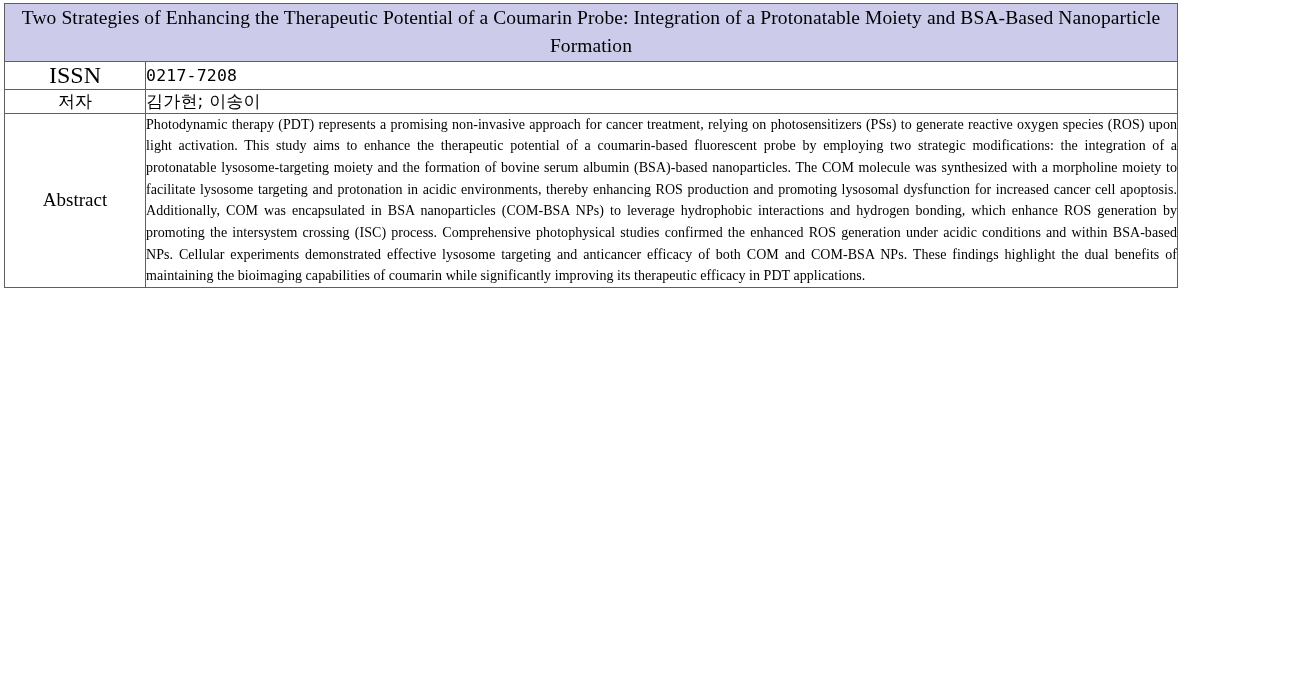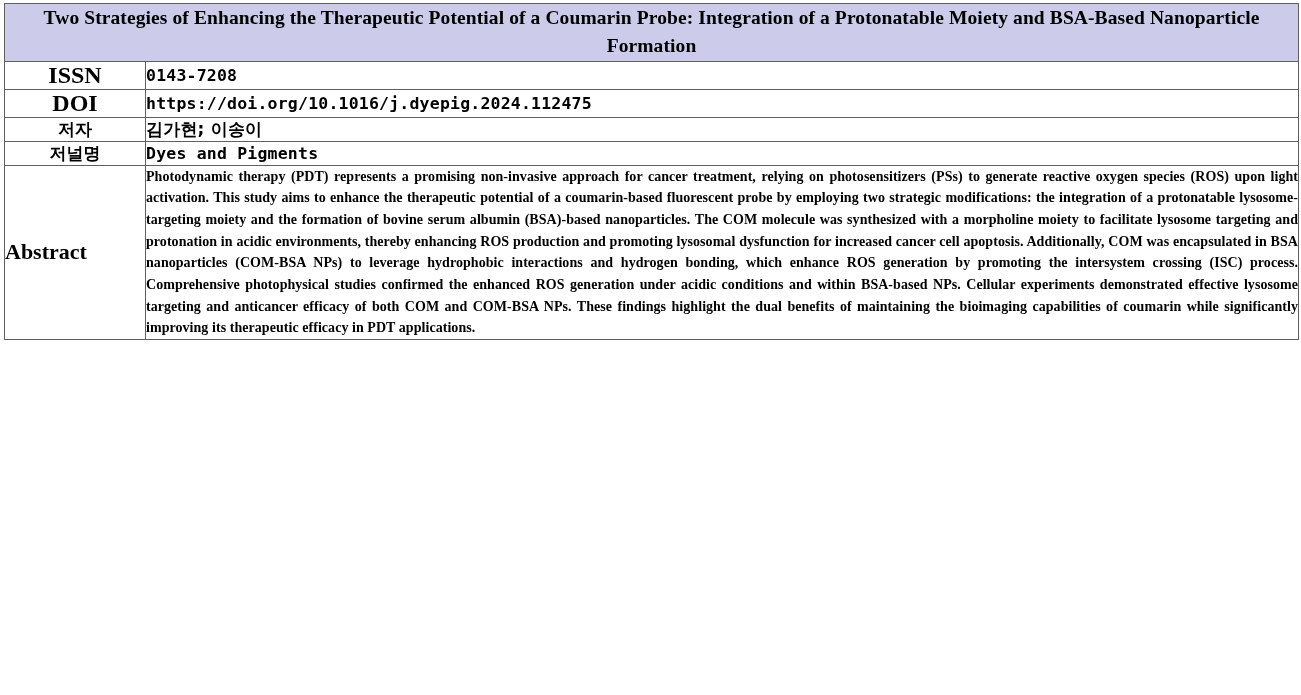--- a/index.html
+++ b/index.html
@@ -9,24 +9,23 @@
   }
   body {
     width: 1301px;
     height: 695px;
     font-family: "Liberation Serif", serif;
     color: #000000;
     overflow: hidden;
   }
   .doc-table {
     border-collapse: collapse;
-    width: 1295px;
+    width: 1174px;
     margin: 3px 0 0 4px;
     table-layout: fixed;
-    font-weight: bold;
   }
   .doc-table td {
     border: 1px solid #5f5f5f;
     vertical-align: middle;
     padding: 0;
   }
   .title-cell {
     background: #ccccea;
     text-align: center;
     font-size: 19.5px;
@@ -40,22 +39,22 @@
     font-size: 24px;
     padding: 13px 4px;
   }
   .value-cell {
     font-size: 19px;
     padding: 13px 0 13px 11px;
     letter-spacing: 0.2px;
   }
   .abstract-label {
     vertical-align: middle;
-    text-align: left;
-    font-size: 22px;
+    text-align: center;
+    font-size: 19px;
   }
   .abstract-cell {
     font-size: 14px;
     line-height: 1.55;
     text-align: justify;
     padding: 11px 14px 8px 11px;
     letter-spacing: 0.05px;
   }
   .kr {
     font-family: "DejaVu Sans", "Liberation Sans", sans-serif;
@@ -73,32 +72,24 @@
   <colgroup>
     <col style="width:141px">
     <col>
   </colgroup>
   <tbody>
     <tr>
       <td class="title-cell" colspan="2">Two Strategies of Enhancing the Therapeutic Potential of a Coumarin Probe: Integration of a Protonatable Moiety and BSA-Based Nanoparticle Formation</td>
     </tr>
     <tr>
       <td class="label-cell">ISSN</td>
-      <td class="value-cell mono-ish">0143-7208</td>
-    </tr>
-    <tr>
-      <td class="label-cell">DOI</td>
-      <td class="value-cell mono-ish">https://doi.org/10.1016/j.dyepig.2024.112475</td>
+      <td class="value-cell mono-ish">0217-7208</td>
     </tr>
     <tr>
       <td class="label-cell kr">저자</td>
       <td class="value-cell kr">김가현; 이송이</td>
-    </tr>
-    <tr>
-      <td class="label-cell kr">저널명</td>
-      <td class="value-cell mono-ish">Dyes and Pigments</td>
     </tr>
     <tr>
       <td class="label-cell abstract-label">Abstract</td>
       <td class="abstract-cell">Photodynamic therapy (PDT) represents a promising non-invasive approach for cancer treatment, relying on photosensitizers (PSs) to generate reactive oxygen species (ROS) upon light activation. This study aims to enhance the therapeutic potential of a coumarin-based fluorescent probe by employing two strategic modifications: the integration of a protonatable lysosome-targeting moiety and the formation of bovine serum albumin (BSA)-based nanoparticles. The COM molecule was synthesized with a morpholine moiety to facilitate lysosome targeting and protonation in acidic environments, thereby enhancing ROS production and promoting lysosomal dysfunction for increased cancer cell apoptosis. Additionally, COM was encapsulated in BSA nanoparticles (COM-BSA NPs) to leverage hydrophobic interactions and hydrogen bonding, which enhance ROS generation by promoting the intersystem crossing (ISC) process. Comprehensive photophysical studies confirmed the enhanced ROS generation under acidic conditions and within BSA-based NPs. Cellular experiments demonstrated effective lysosome targeting and anticancer efficacy of both COM and COM-BSA NPs. These findings highlight the dual benefits of maintaining the bioimaging capabilities of coumarin while significantly improving its therapeutic efficacy in PDT applications.</td>
     </tr>
   </tbody>
 </table>
 
 </body></html>

